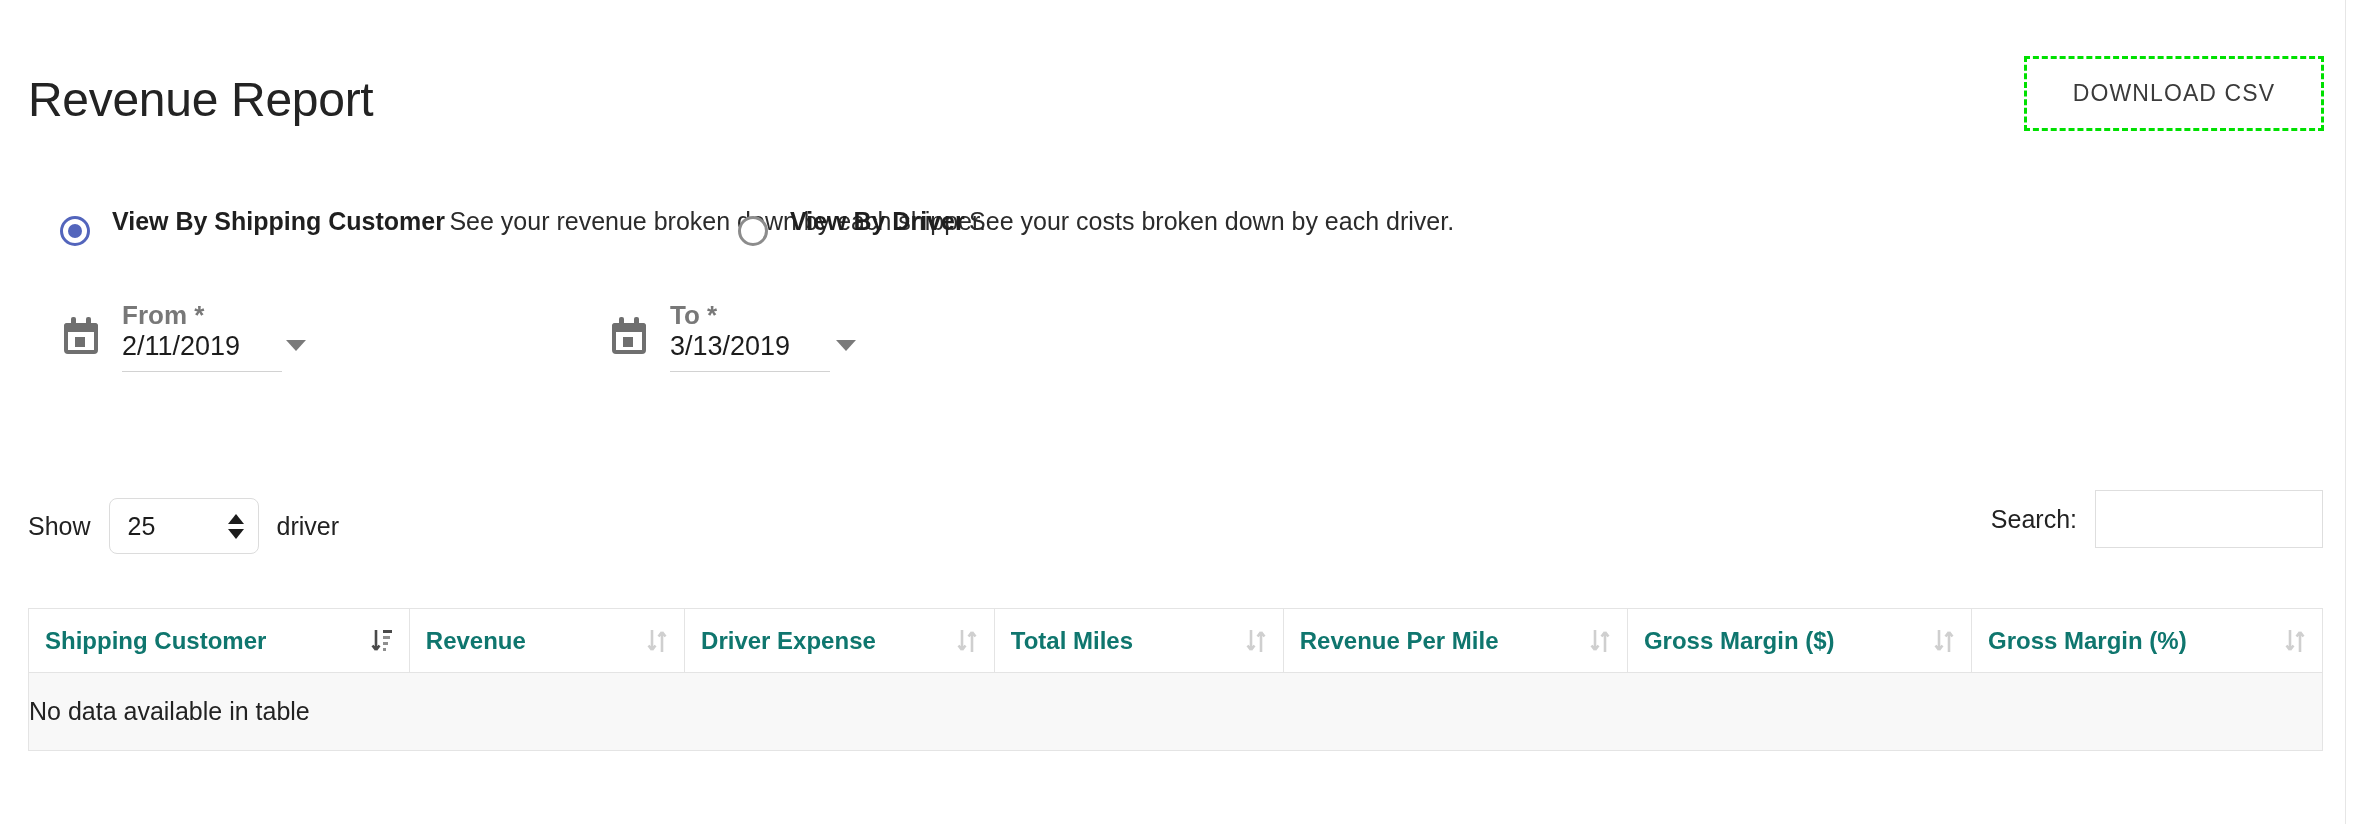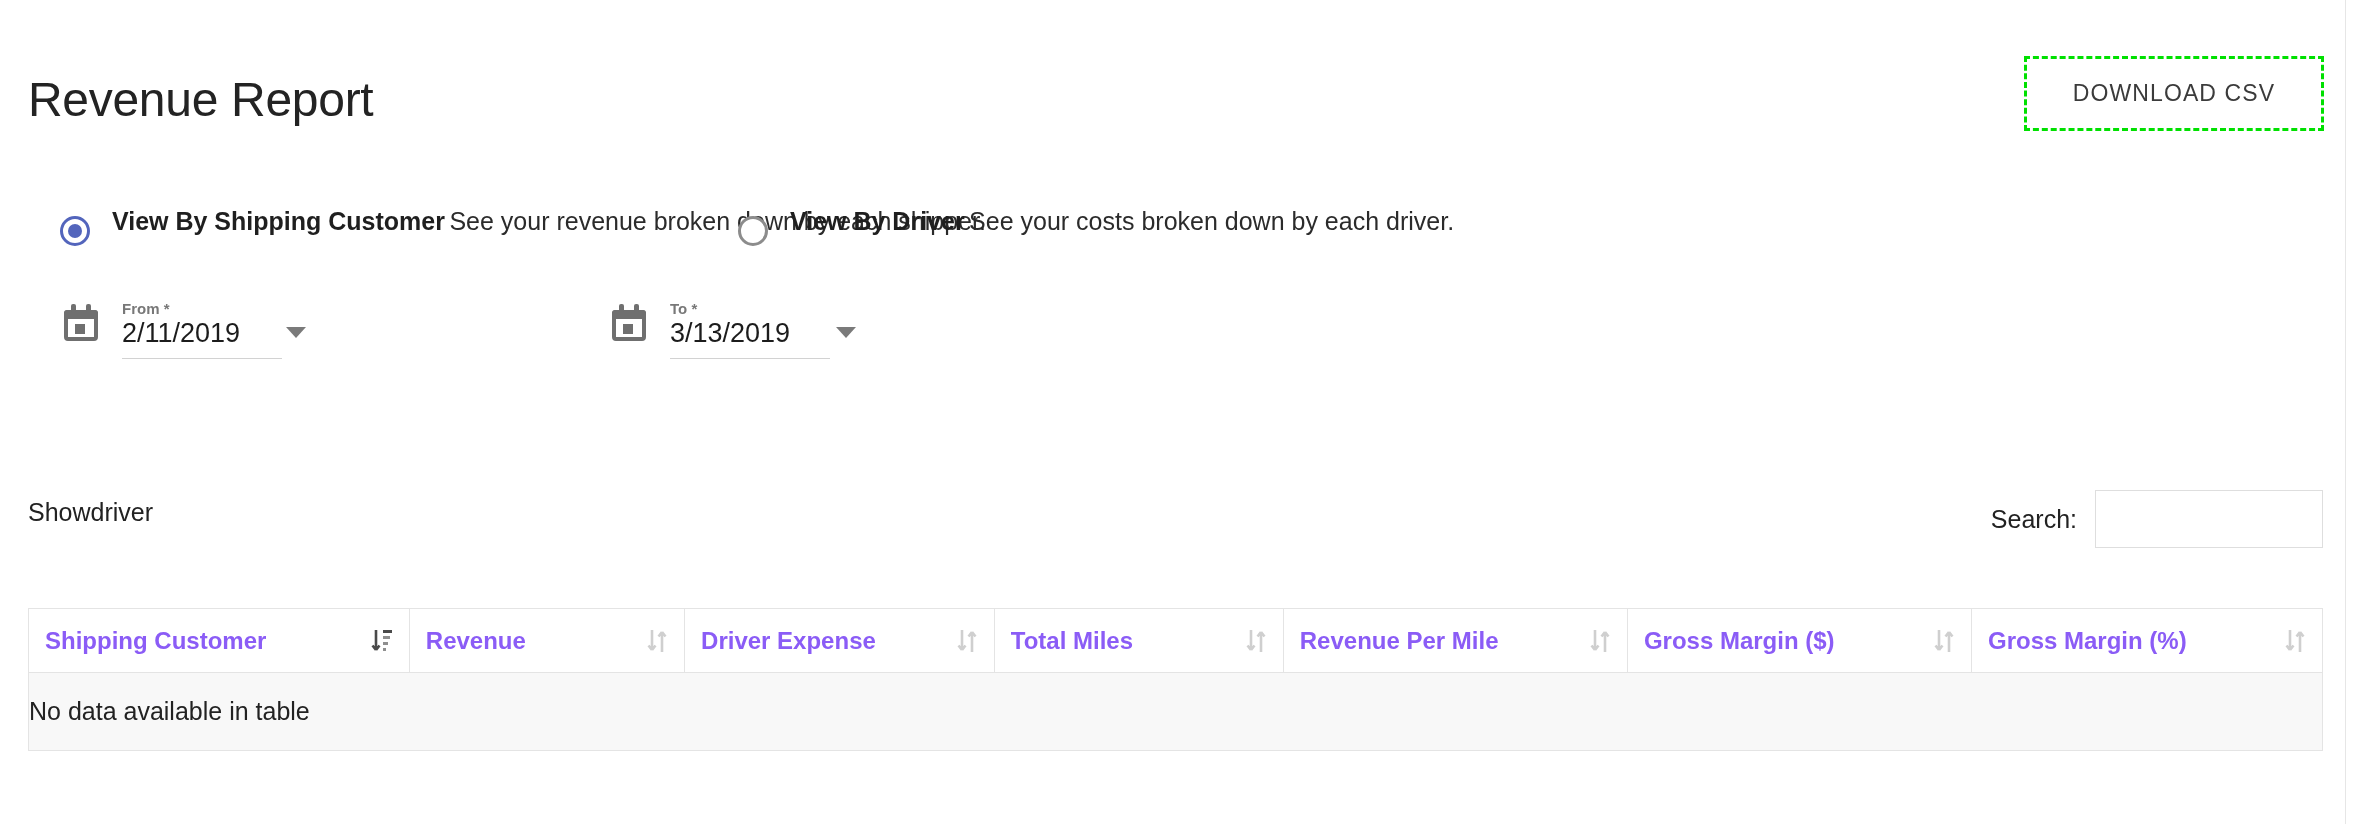--- a/index.html
+++ b/index.html
@@ -141,21 +141,21 @@
     left: 13px; top: 21px;
     width: 10px; height: 10px;
     background: #6f6f6f;
   }
   .date-input-wrap {
     margin-left: 22px;
     position: relative;
     width: 160px;
   }
   .date-label {
-    font-size: 15px;
+    font-size: 26px;
     font-weight: 700;
     color: #787878;
     white-space: nowrap;
     margin-bottom: 10px;
   }
   .date-line {
     display: flex;
     align-items: center;
     justify-content: space-between;
     border-bottom: 1.5px solid #d2d2d2;
@@ -253,21 +253,21 @@
   table { border-collapse: collapse; width: 100%; table-layout: fixed; }
   thead th {
     border-top: 1.5px solid #e4e4e4;
     border-bottom: 1.5px solid #e4e4e4;
     border-left: 1.5px solid #e4e4e4;
     height: 64px;
     padding: 0 16px;
     text-align: left;
     font-size: 24px;
     font-weight: 700;
-    color: #8b5cf6;
+    color: #0f766e;
     background: #ffffff;
     white-space: nowrap;
     cursor: pointer;
     vertical-align: middle;
   }
   thead th:last-child { border-right: 1.5px solid #e4e4e4; }
   .th-inner {
     display: flex;
     align-items: center;
     justify-content: space-between;
@@ -356,20 +356,27 @@
           <span class="date-value">3/13/2019</span>
           <span class="caret-down"></span>
         </span>
       </span>
     </div>
   </div>
 
   <div class="controls-row">
     <div class="show-entries">
       <span class="show-label">Show</span>
+      <span class="entries-select">
+        <span class="entries-value">25</span>
+        <span class="stepper">
+          <span class="up"></span>
+            <span class="down"></span>
+        </span>
+      </span>
       <span class="entries-label">driver</span>
     </div>
 
     <div class="search-wrap">
       <span class="search-label">Search:</span>
       <input class="search-input" type="text" placeholder="" style="">
     </div>
   </div>
 
   <div class="table-wrap">

